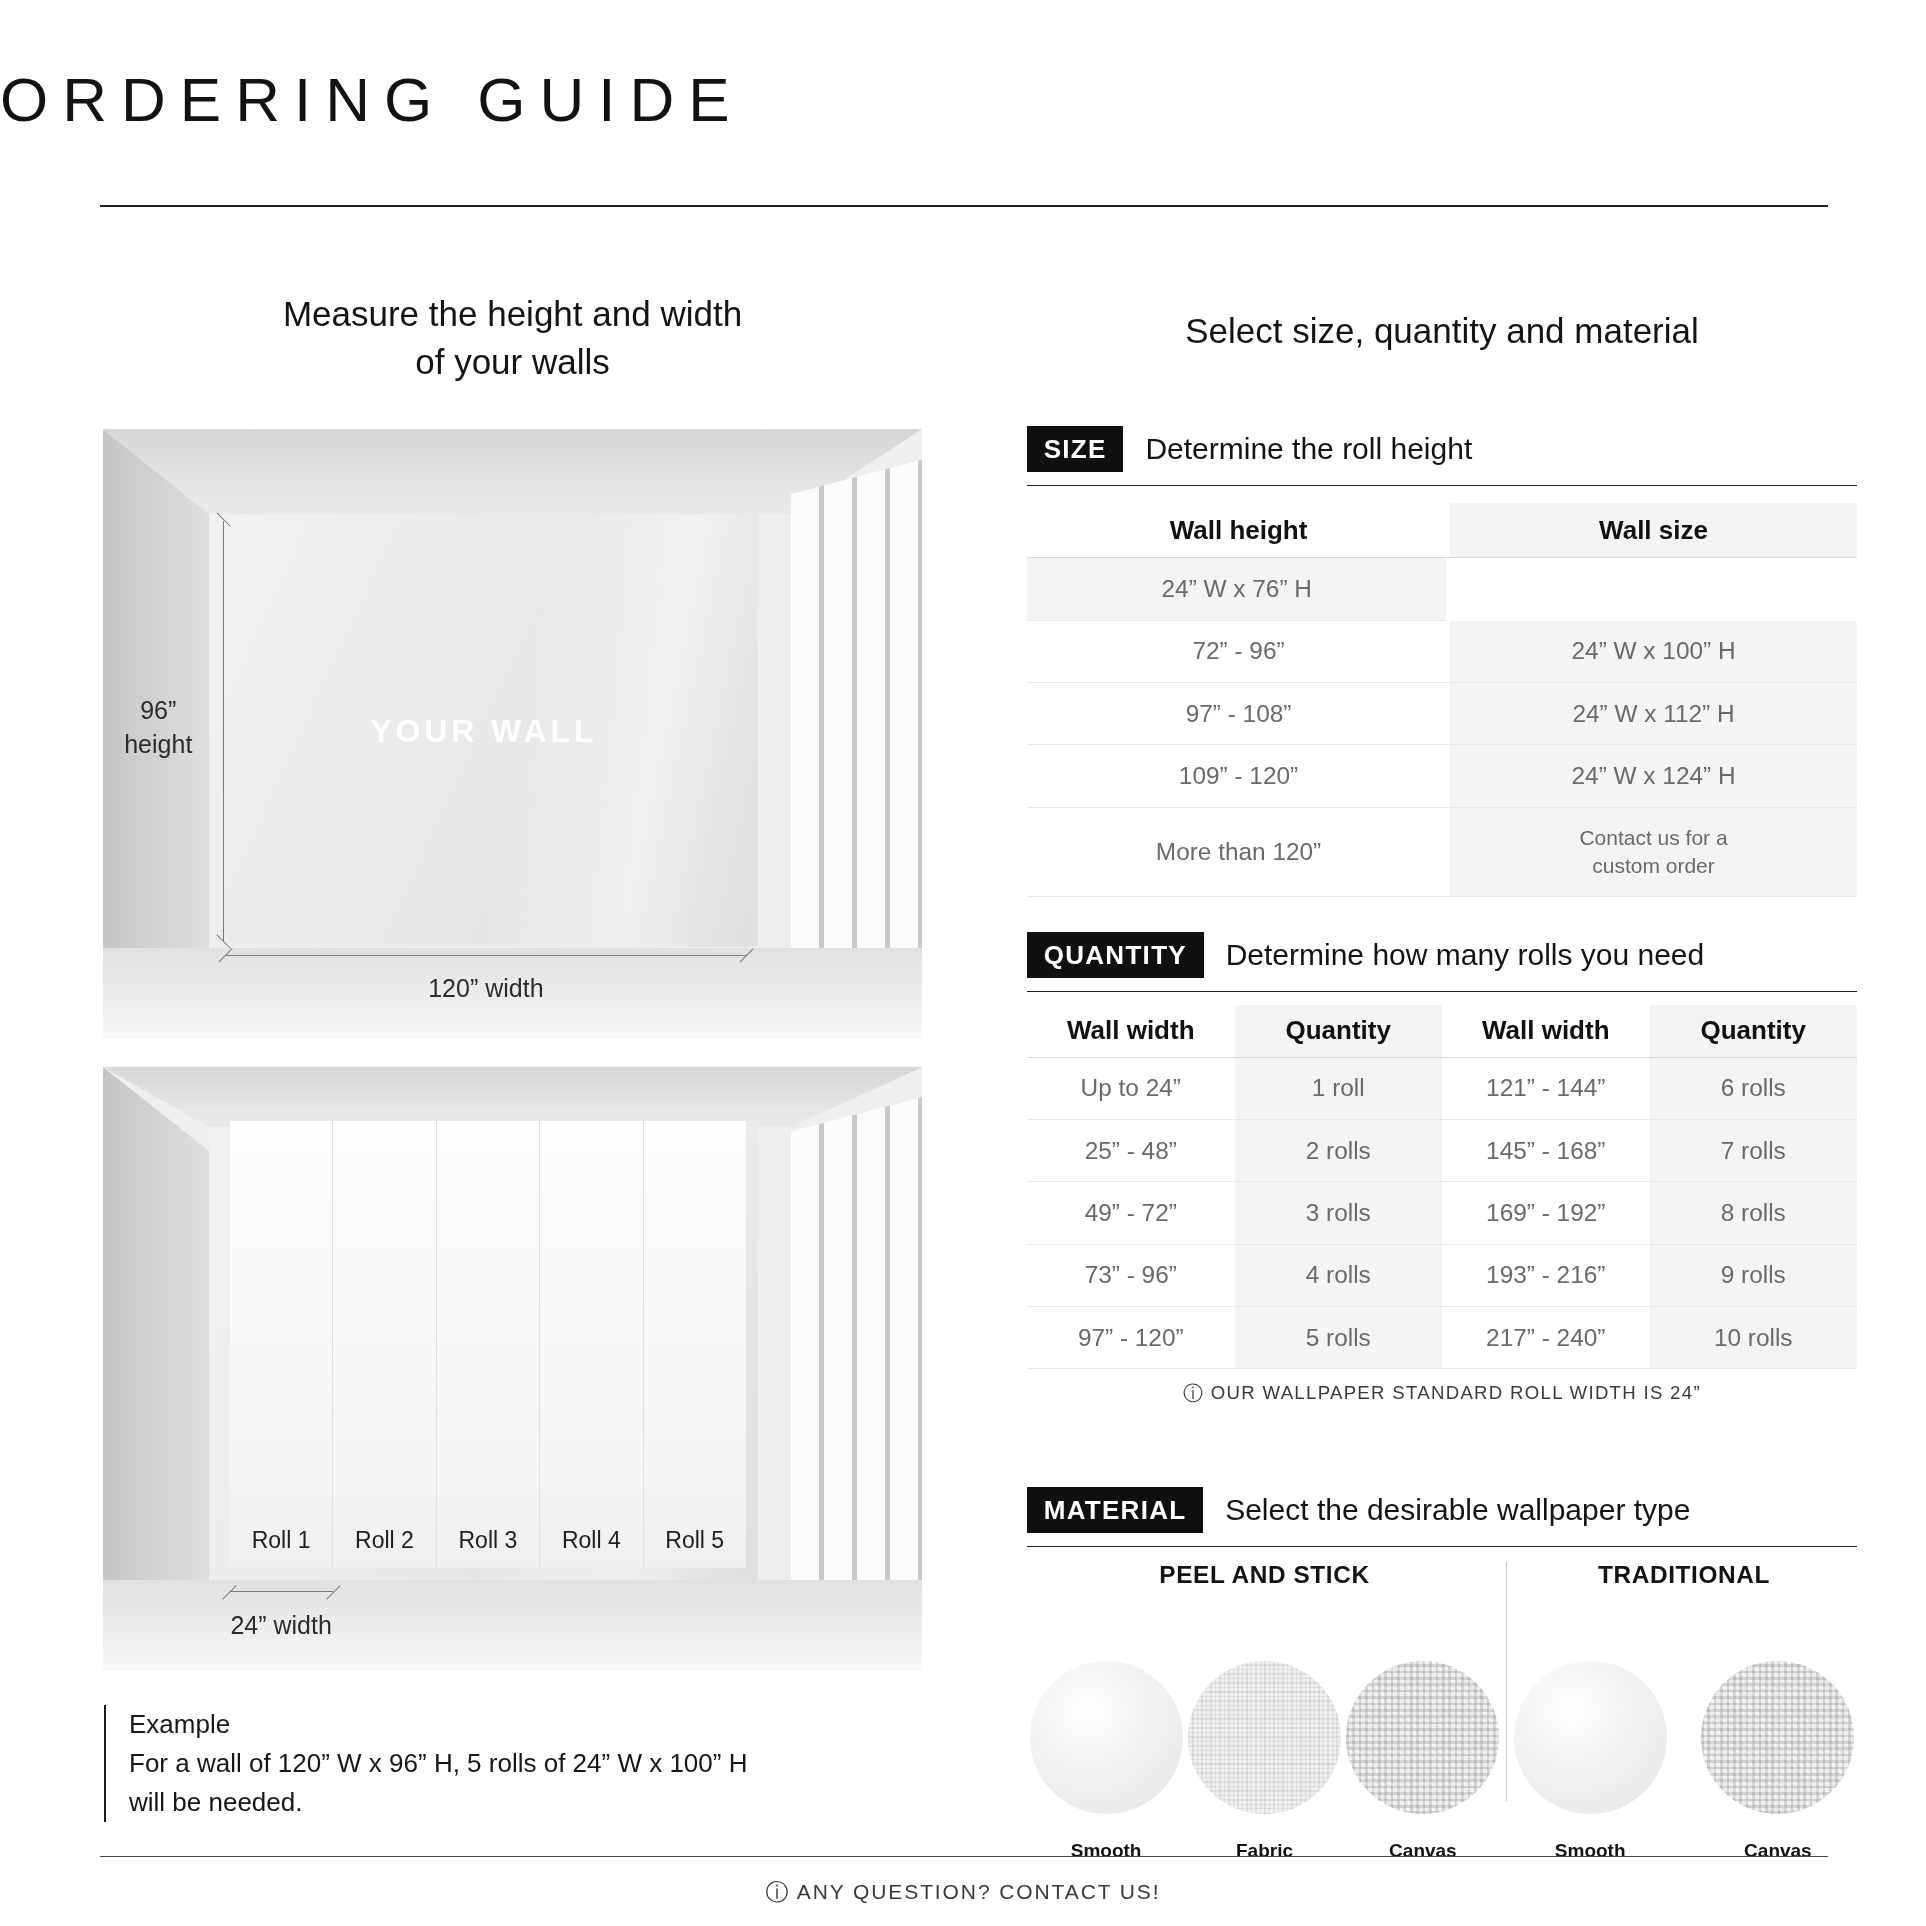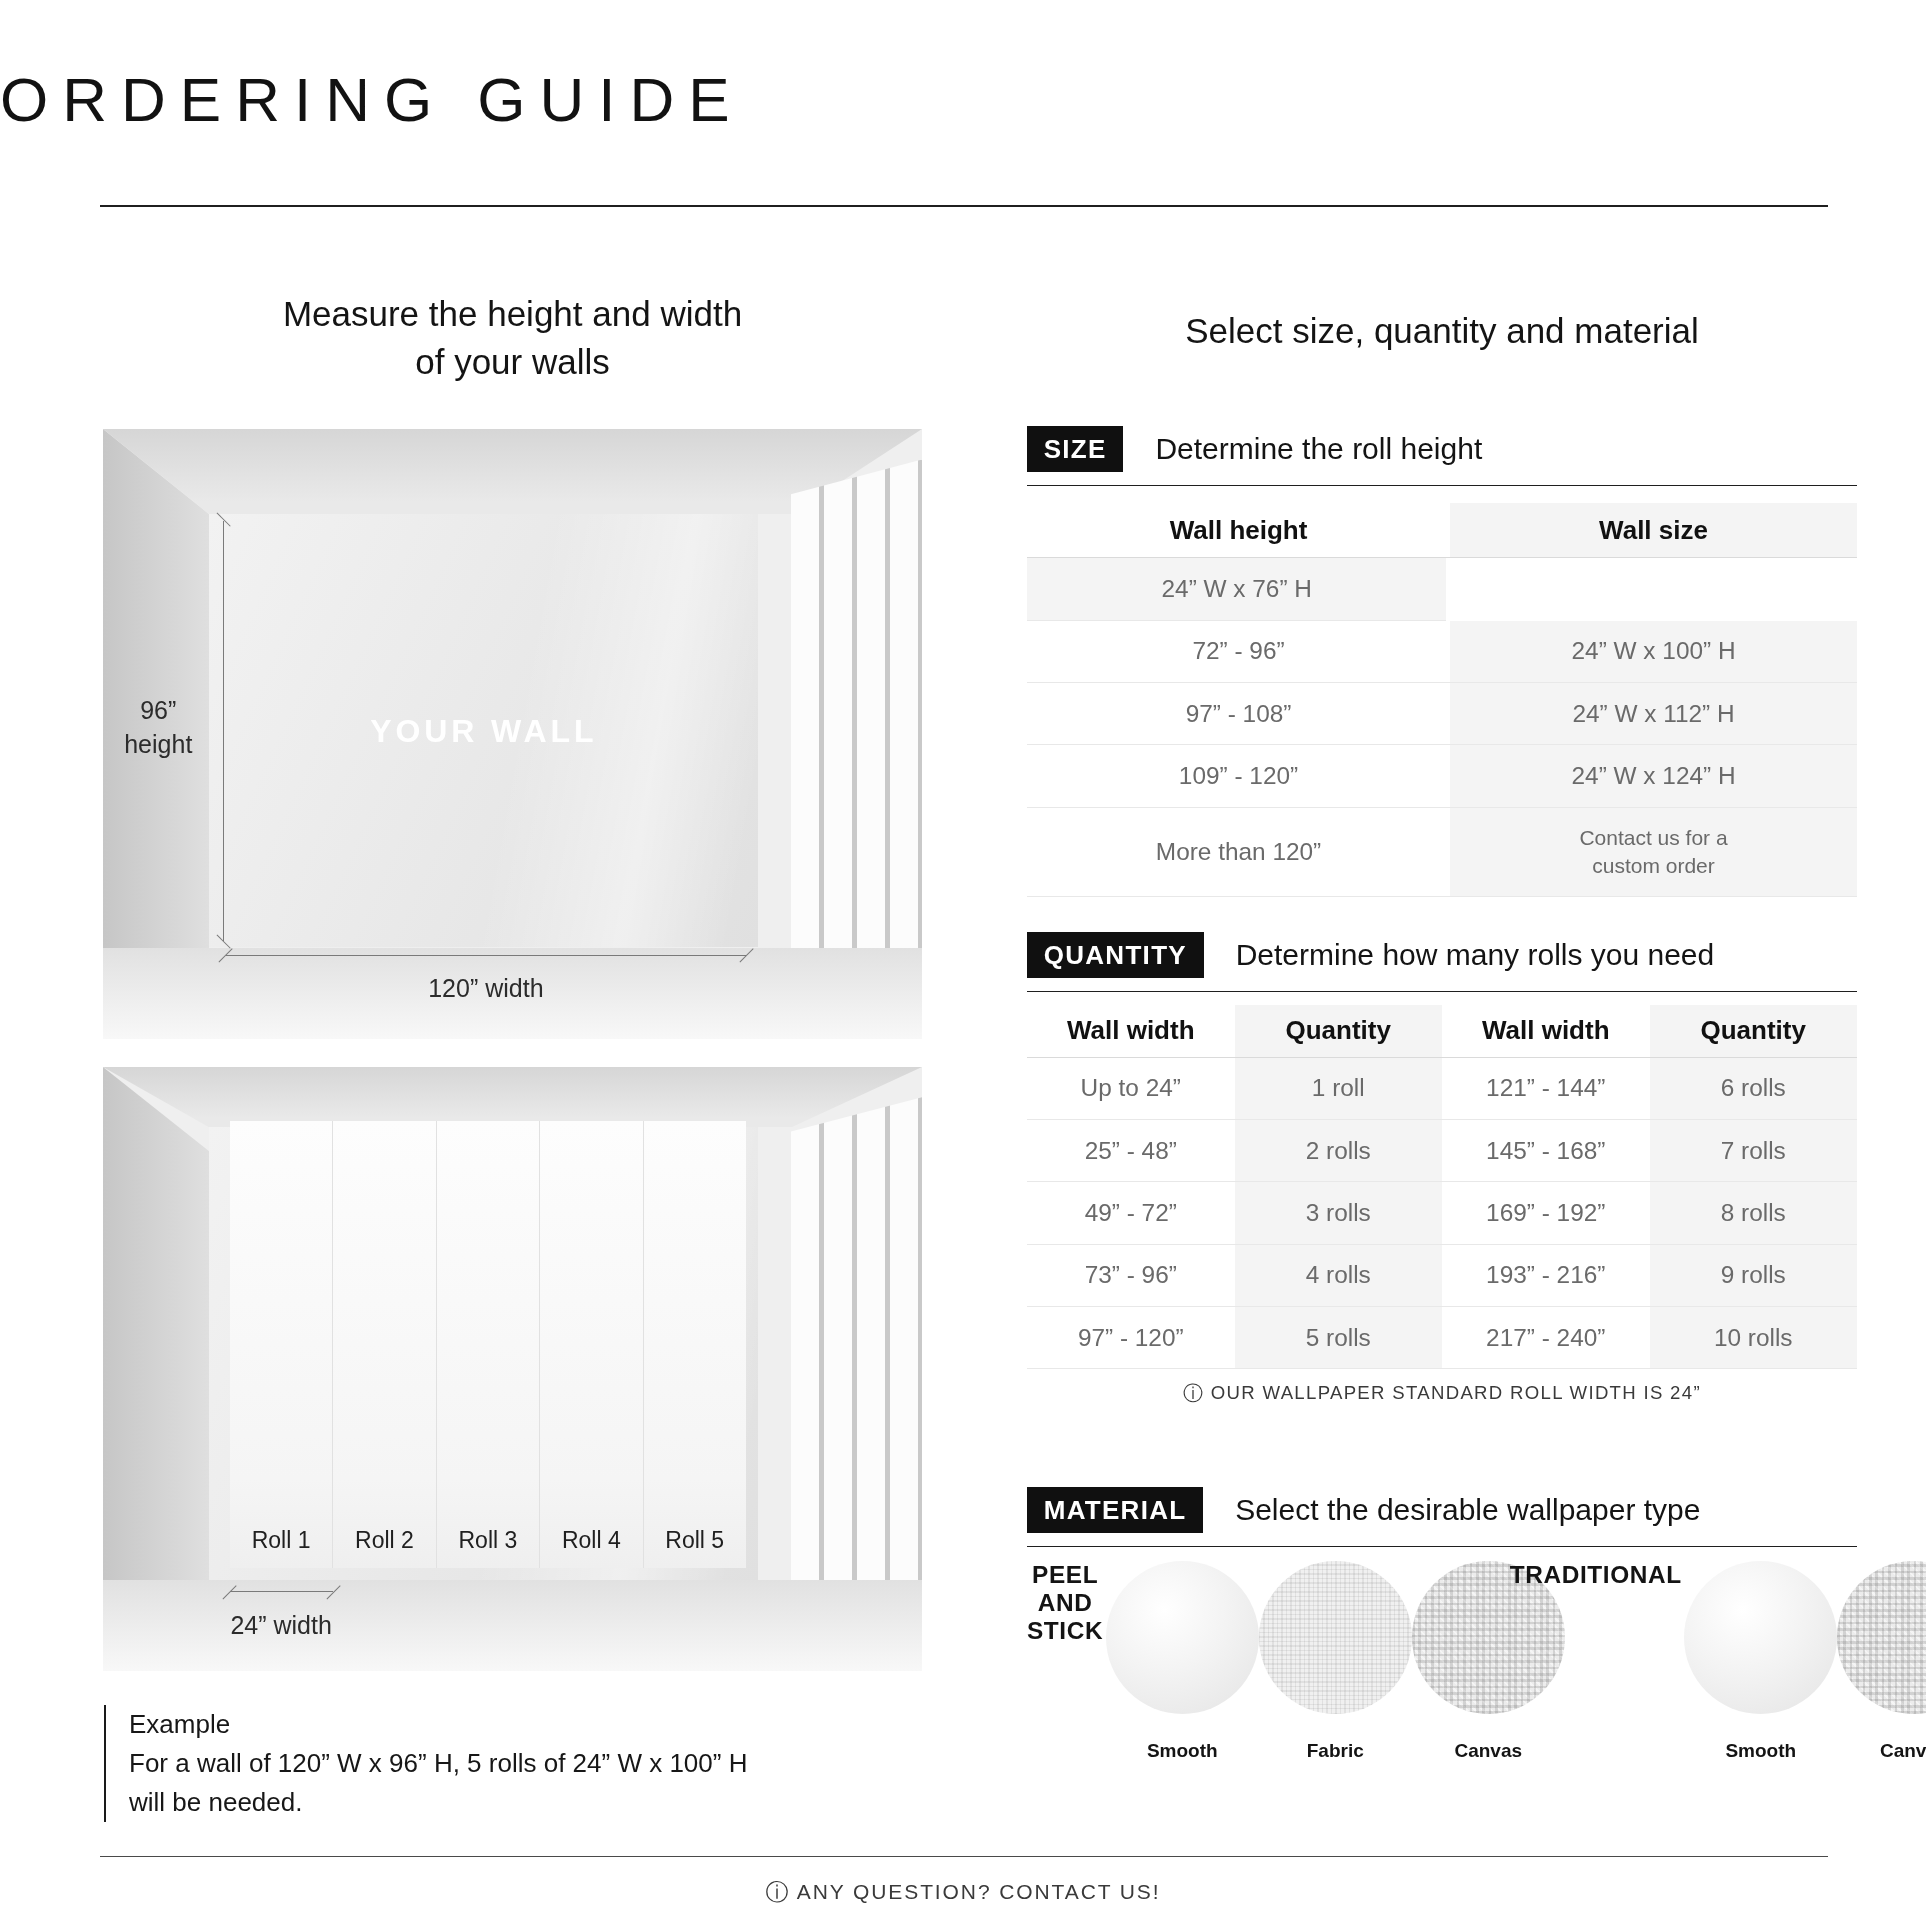--- a/index.html
+++ b/index.html
@@ -48,21 +48,21 @@
 
   .rolls{position:absolute;left:15.5%;top:9%;width:63%;height:74%;display:flex;z-index:2;}
   .roll{flex:1;position:relative;background:linear-gradient(180deg,#fdfdfd 0%,#f5f5f5 80%,#efefef 100%);border-right:1.3px solid #e1e1e1;}
   .roll:last-child{border-right:none;}
   .roll-label{position:absolute;bottom:14px;left:0;width:100%;text-align:center;font-size:23px;color:#202020;}
 
   
   .example{position:absolute;left:104px;top:1705px;width:835px;border-left:2.6px solid #1a1a1a;padding-left:23px;font-size:26px;line-height:1.5;color:#171717;}
 
   
-  .sec-head{position:absolute;left:1027px;width:830px;display:flex;align-items:center;gap:32px;padding-bottom:13px;border-bottom:1.9px solid #1f1f1f;}
+  .sec-head{position:absolute;left:1027px;width:830px;display:flex;align-items:center;gap:22px;padding-bottom:13px;border-bottom:1.9px solid #1f1f1f;}
   .sec-head.size{top:426px;}
   .sec-head.quantity{top:932px;}
   .sec-head.material{top:1487px;}
   .badge{background:#101010;color:#ffffff;font-weight:bold;font-size:26px;letter-spacing:1.3px;padding:7.7px 16.7px;}
   .sec-sub{font-size:30px;color:#141414;}
 
   .size-table{position:absolute;left:1027px;top:503px;width:830px;}
   .st-row{display:flex;align-items:stretch;}
   .st-c1,.st-c2{display:flex;align-items:center;justify-content:center;text-align:center;color:#6a6a6a;font-size:24.4px;padding:16.7px 6.4px;border-bottom:1.3px solid #e8e8e8;}
   .st-c1{width:51%;}
@@ -73,21 +73,21 @@
   .qty-table{position:absolute;left:1027px;top:1005px;width:830px;}
   .qt-row{display:flex;align-items:stretch;}
   .qt-c{width:25%;display:flex;align-items:center;justify-content:center;text-align:center;color:#6a6a6a;font-size:24.4px;padding:16.7px 5.1px;border-bottom:1.3px solid #e8e8e8;}
   .qt-c:nth-child(2),.qt-c:nth-child(4){background:#f4f4f4;}
   .qt-head .qt-c{color:#111111;font-weight:bold;font-size:26px;padding:10.3px 5.1px;border-bottom:1.3px solid #dadada;}
 
   .roll-note{position:absolute;left:1027px;top:1380px;width:830px;text-align:center;font-size:18.6px;letter-spacing:1.3px;color:#3a3a3a;}
   .roll-note .info-glyph{font-size:20px;}
 
   .material-body{position:absolute;left:1027px;top:1561px;width:830px;display:flex;}
-  .mat-group{display:flex;flex-direction:row;}
+  .mat-group{display:flex;flex-direction:column;gap:48px;}
   .mat-group.peel{width:475px;}
   .mat-group.trad{flex:1;}
   .mat-divider{width:1.3px;background:#c9c9c9;height:239px;margin:1.3px 3.9px 0 3.9px;}
   .group-title{text-align:center;font-weight:bold;font-size:24.4px;letter-spacing:0.6px;color:#141414;margin-bottom:24.4px;}
   .swatch-row{display:flex;justify-content:space-between;padding:0 2.6px;}
   .swatch-item{display:flex;flex-direction:column;align-items:center;}
   .swatch{width:153px;height:153px;border-radius:50%;}
   .tex-smooth{background:radial-gradient(circle at 38% 32%,#ffffff 0%,#f3f3f3 45%,#e9e9e9 80%,#e2e2e2 100%);}
   .tex-fabric{background-color:#f0f0f0;background-image:repeating-linear-gradient(0deg,rgba(120,120,120,.13) 0 1.3px,transparent 1.3px 4.5px),repeating-linear-gradient(90deg,rgba(120,120,120,.13) 0 1.3px,transparent 1.3px 4.5px);}
   .tex-canvas{background-color:#ececec;background-image:repeating-linear-gradient(0deg,rgba(90,90,90,.18) 0 2.6px,transparent 2.6px 6.4px),repeating-linear-gradient(90deg,rgba(90,90,90,.18) 0 2.6px,transparent 2.6px 6.4px),repeating-linear-gradient(45deg,rgba(255,255,255,.45) 0 1.9px,transparent 1.9px 5.8px);}

